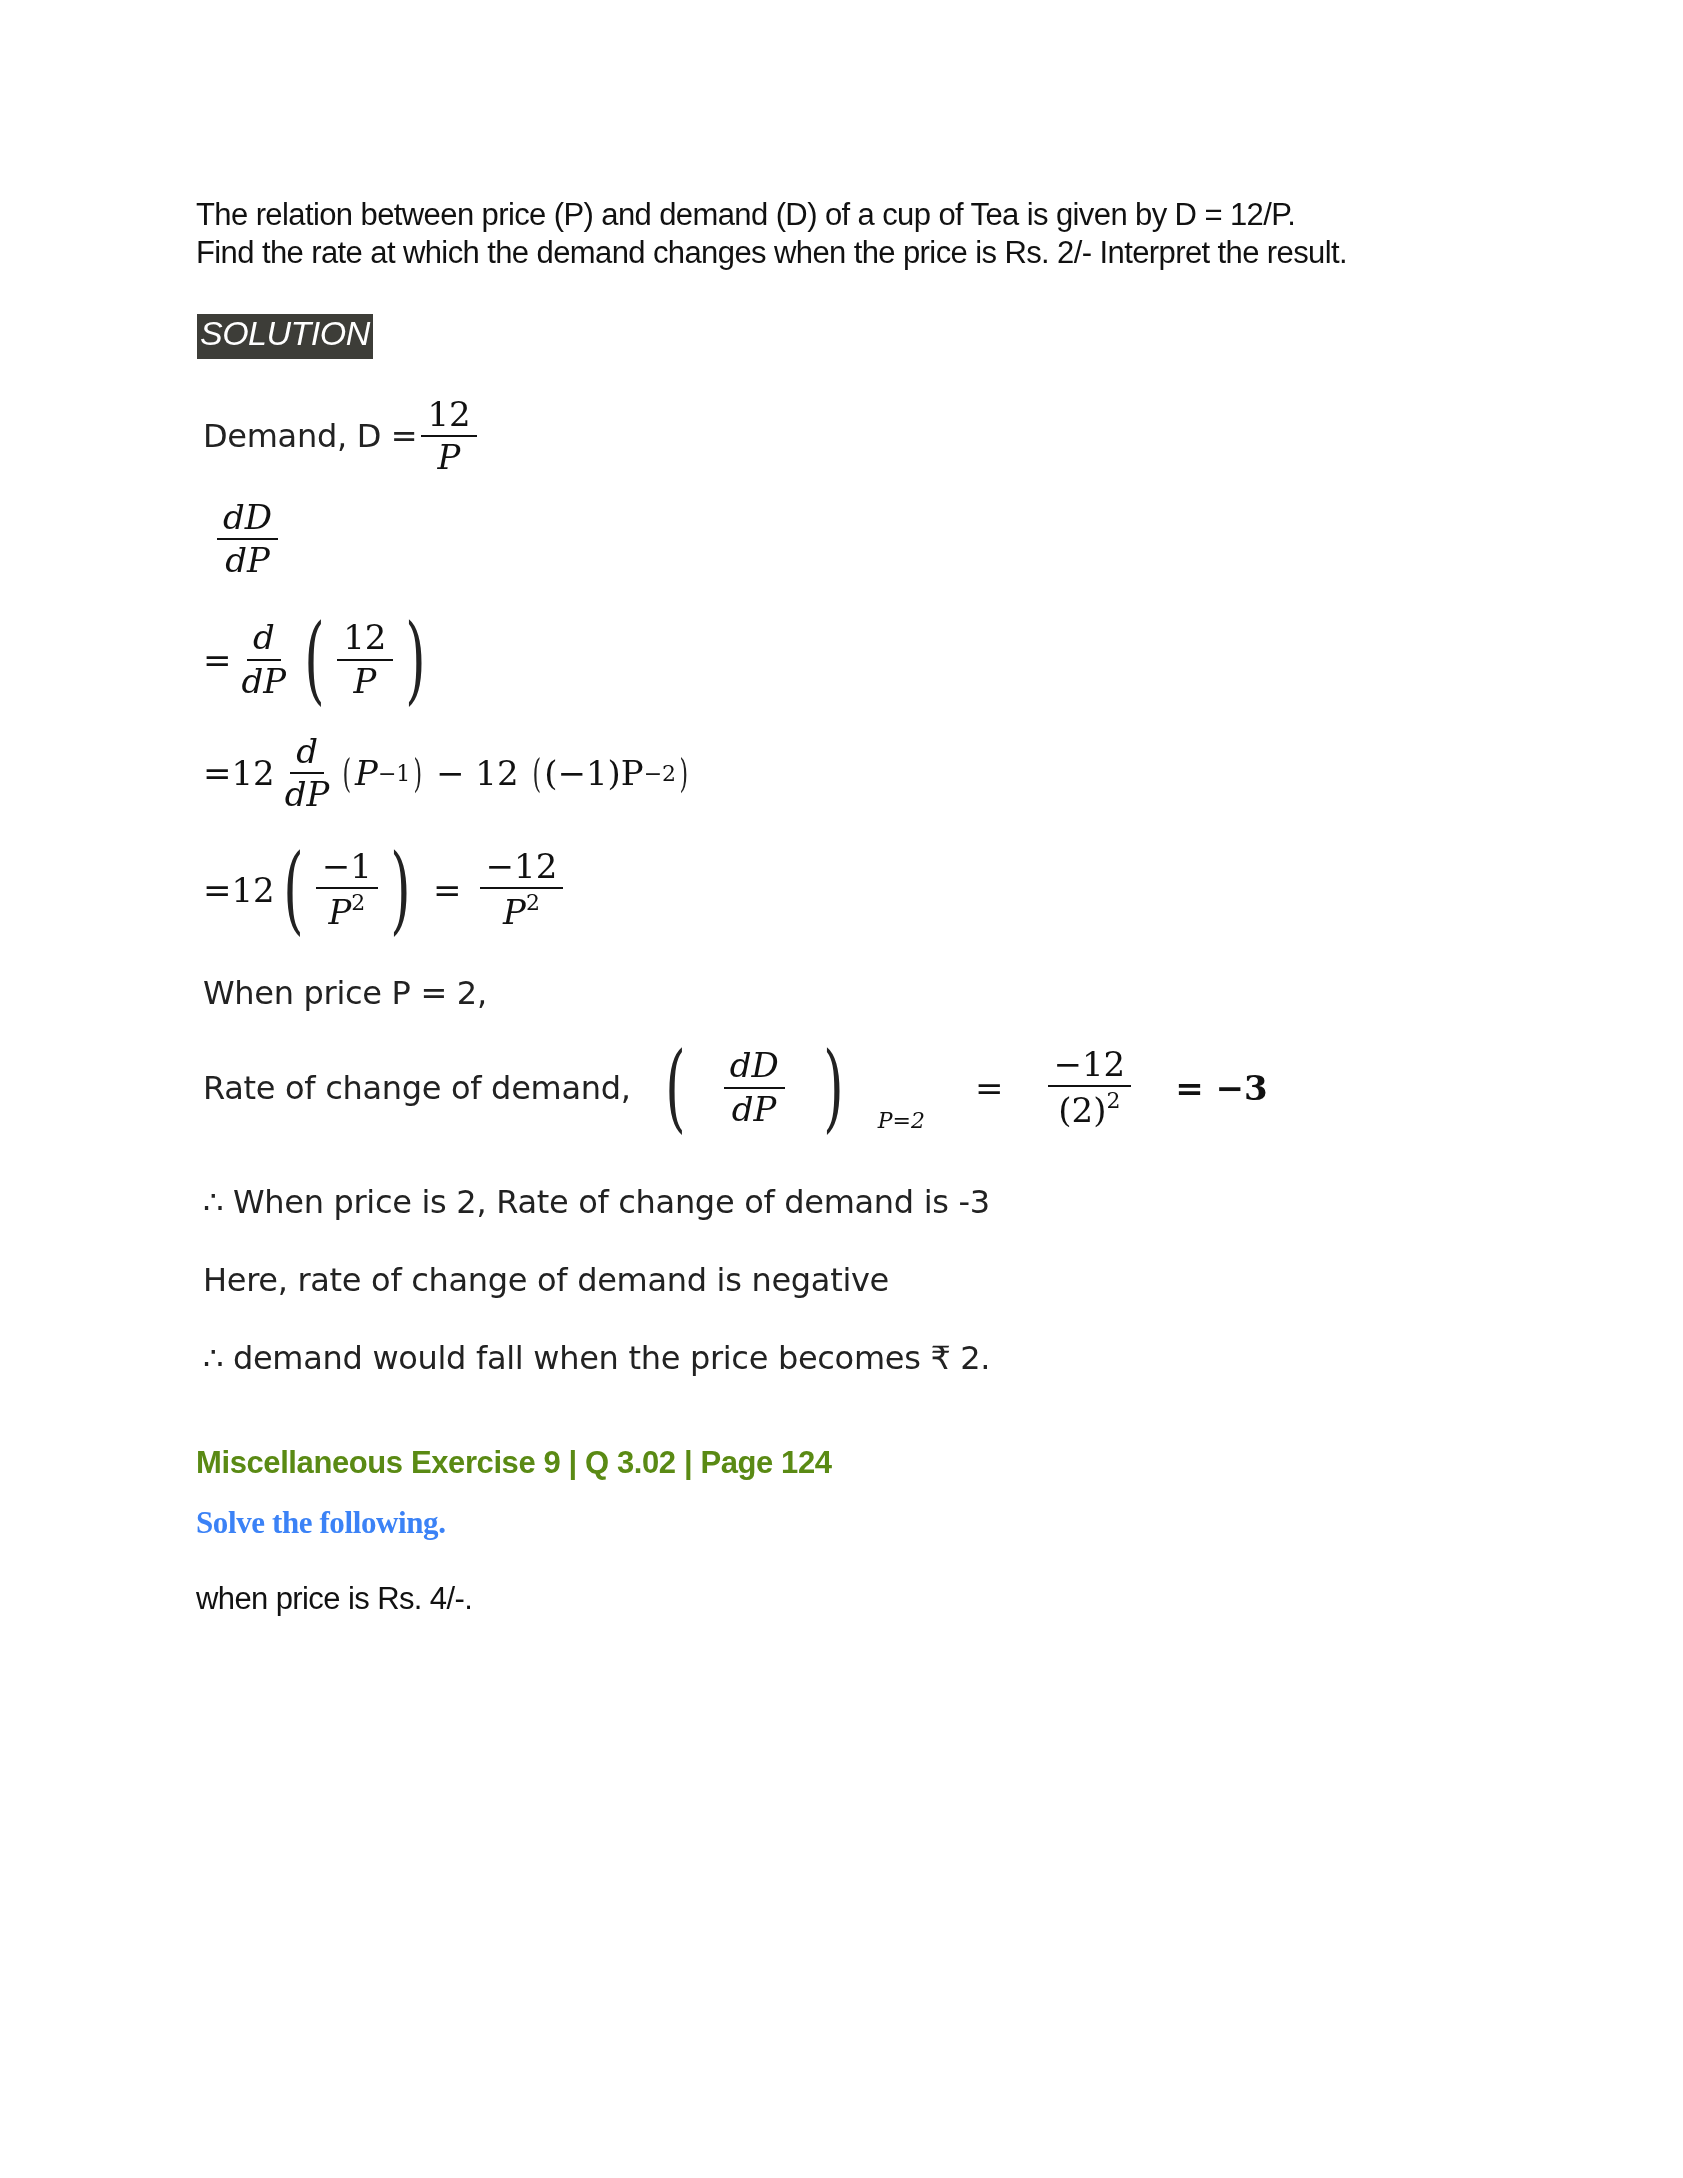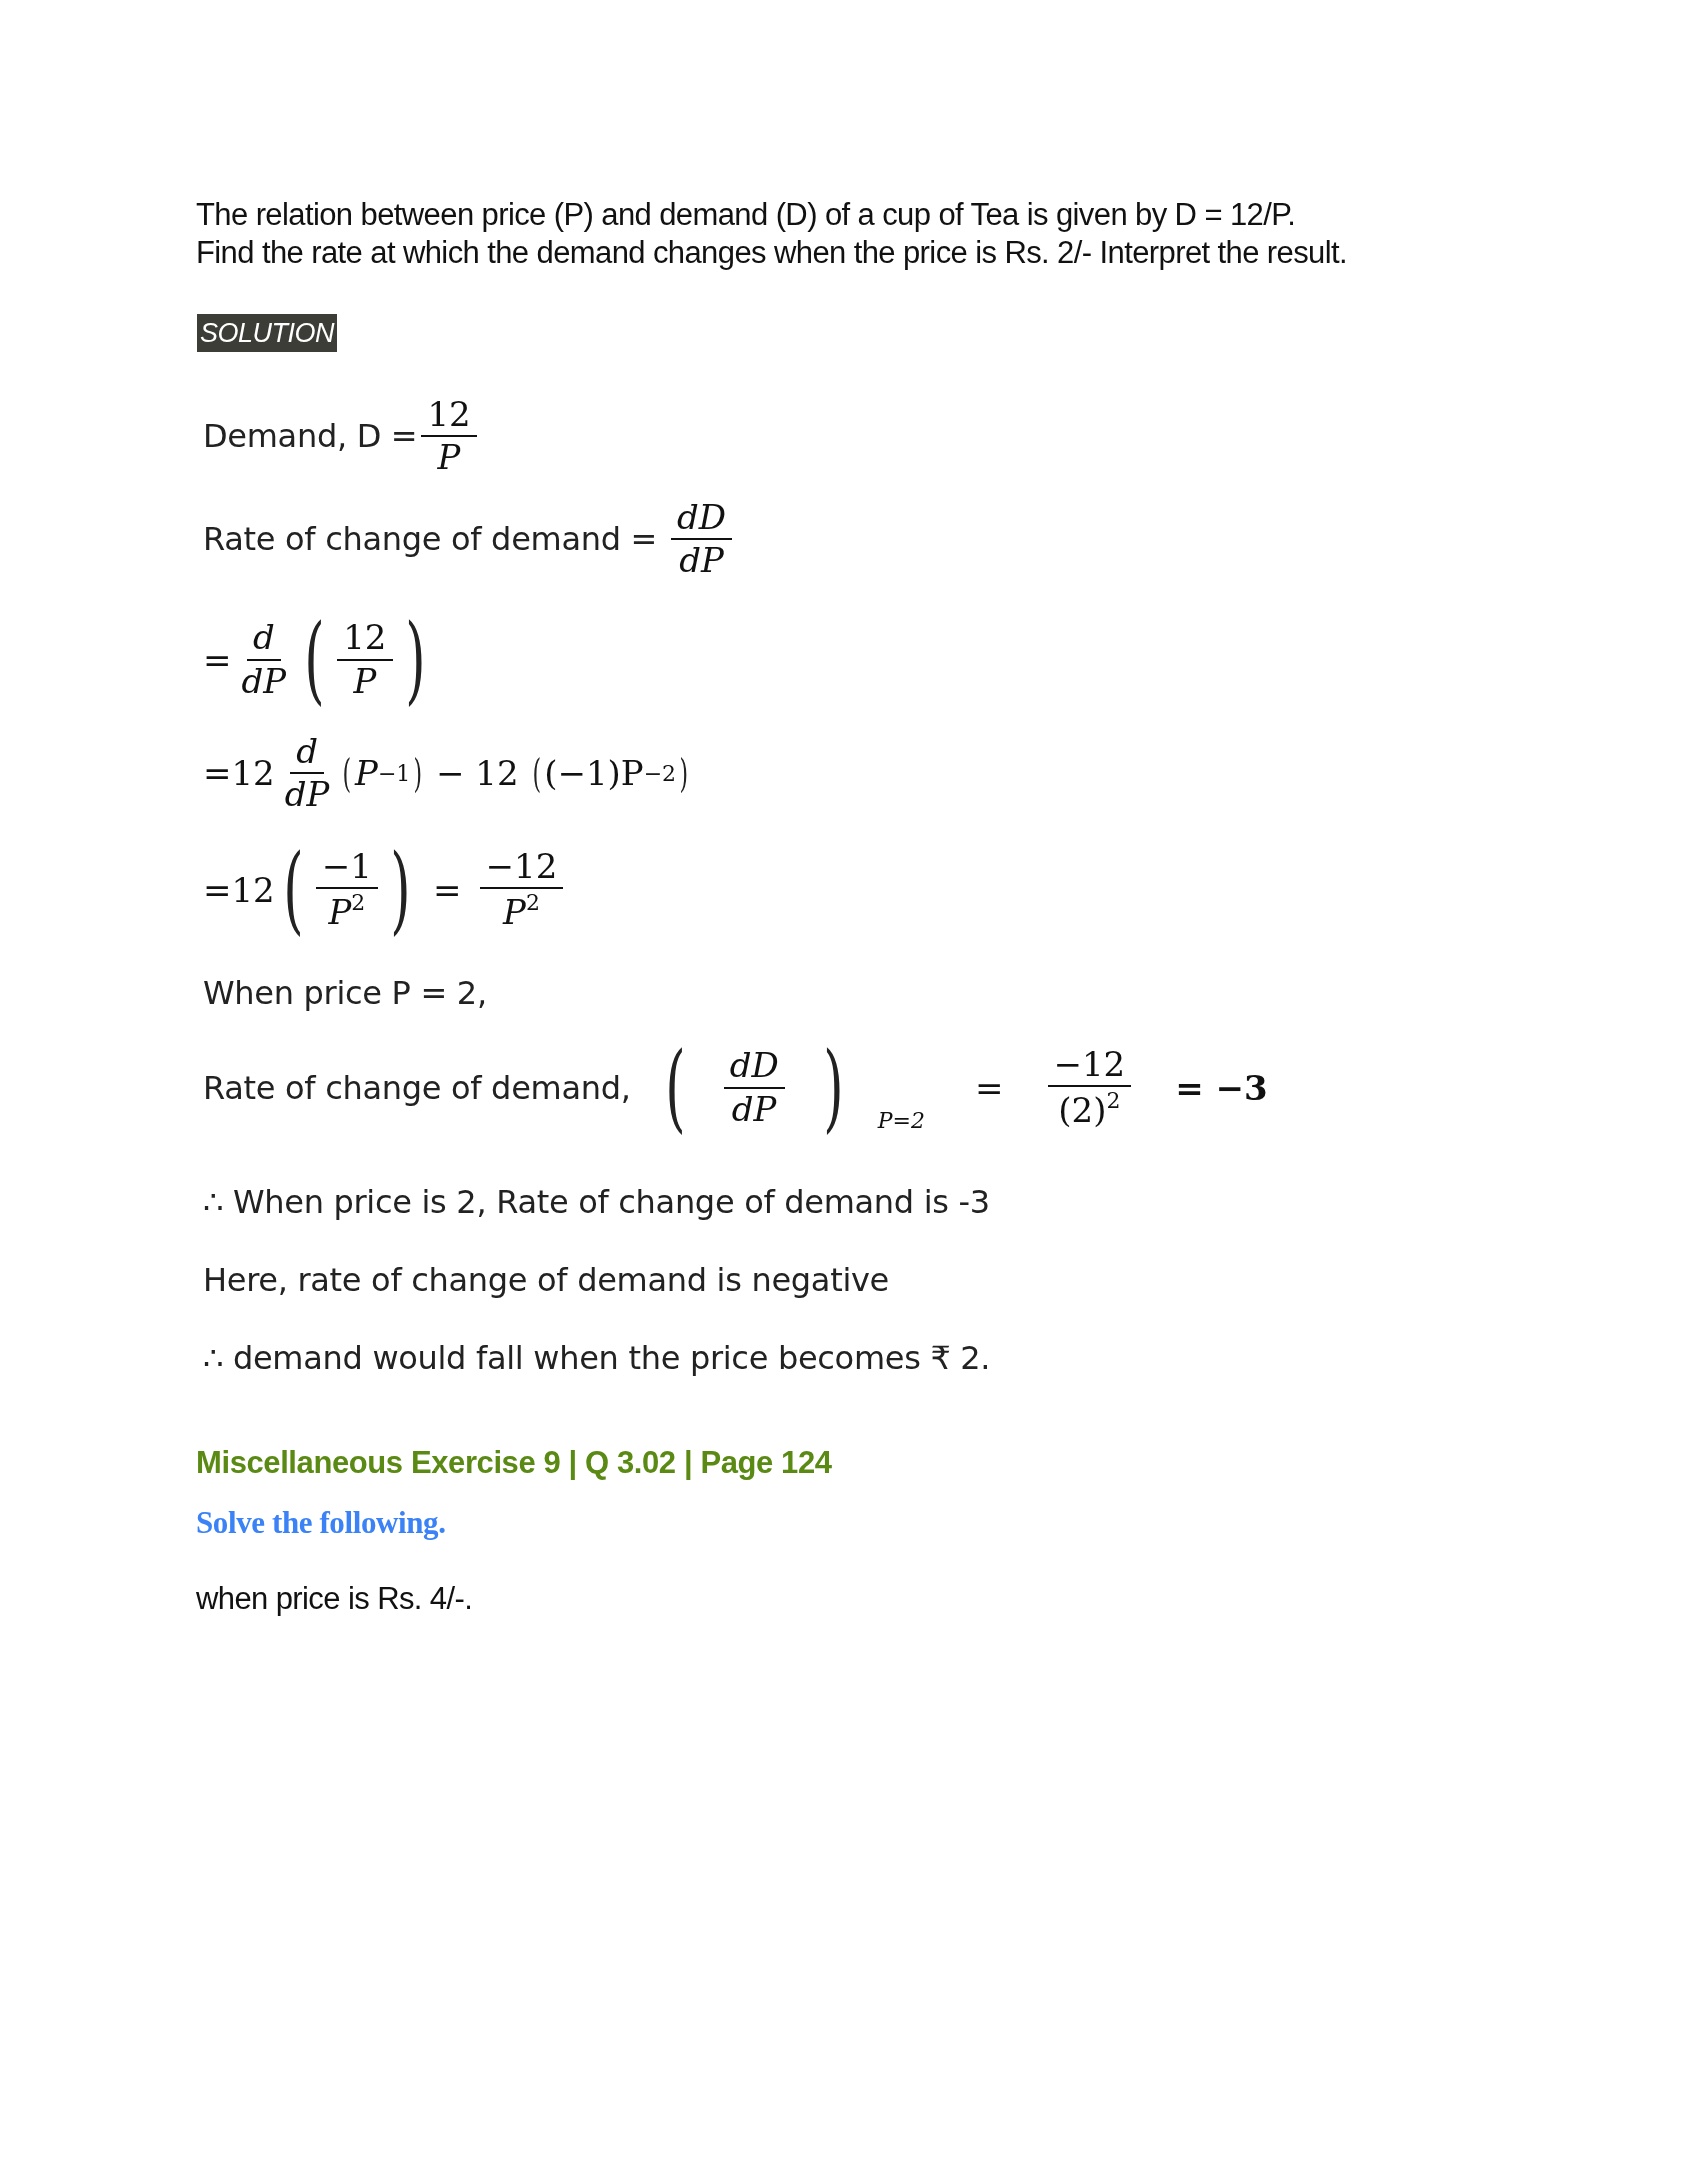--- a/index.html
+++ b/index.html
@@ -1,20 +1,20 @@
 <!DOCTYPE html>
 <html><head>
   <meta charset="utf-8">
   <style>
     html, body { margin: 0; padding: 0; background: #ffffff; }
     body { width: 1683px; height: 2178px; position: relative; overflow: hidden; color: #111; }
     .abs { position: absolute; }
     .q { font-family: "Liberation Sans", sans-serif; font-size: 31px; letter-spacing: -0.6px; line-height: 38px; color: #111; }
-    .sol { left: 197px; top: 314px; height: 38px; padding: 0 3px; background: #3d3d38; color: #fff;
-           font-family: "Liberation Sans", sans-serif; font-style: italic; font-size: 27px; line-height: 38px; letter-spacing: -0.5px; }
+    .sol { left: 197px; top: 314px; height: 45px; padding: 0 3px; background: #3d3d38; color: #fff;
+           font-family: "Liberation Sans", sans-serif; font-style: italic; font-size: 34px; line-height: 38px; letter-spacing: -0.5px; }
     .txt { font-family: "DejaVu Sans", sans-serif; font-size: 32px; color: #222; letter-spacing: -0.3px; white-space: nowrap; }
     .m { font-family: "DejaVu Serif", "Liberation Serif", serif; font-size: 34px; color: #111; }
     .mi { font-style: italic; }
     .row { display: flex; align-items: center; white-space: nowrap; }
     .frac { display: inline-flex; flex-direction: column; align-items: center; vertical-align: middle; margin: 0 4px; }
     .frac .num { padding: 0 6px 2px; border-bottom: 2px solid #111; line-height: 1.1; }
     .frac .den { padding: 2px 6px 0; line-height: 1.1; }
     .paren { font-family: "DejaVu Serif", serif; font-weight: 200; color: #222; display: inline-block; transform: scaleX(0.55); }
     .p-lg { font-size: 95px; line-height: 95px; }
     .p-md { font-size: 40px; }
@@ -35,21 +35,20 @@
 
 <div class="abs row" style="left:203px; top:396px;">
   <span class="txt">Demand, D =</span>
   <span class="frac m">
     <span class="num">12</span>
     <span class="den mi">P</span>
   </span>
 </div>
 
 <div class="abs row" style="left:203px; top:499px;">
-  <span class="txt">Rate of change of demand =</span>
   <span class="frac m mi" style="margin-left:14px;">
     <span class="num">dD</span>
     <span class="den">dP</span>
   </span>
 </div>
 
 <div class="abs row m" style="left:203px; top:612px;">
   <span>=</span>
   <span class="frac mi">
     <span class="num">d</span>

